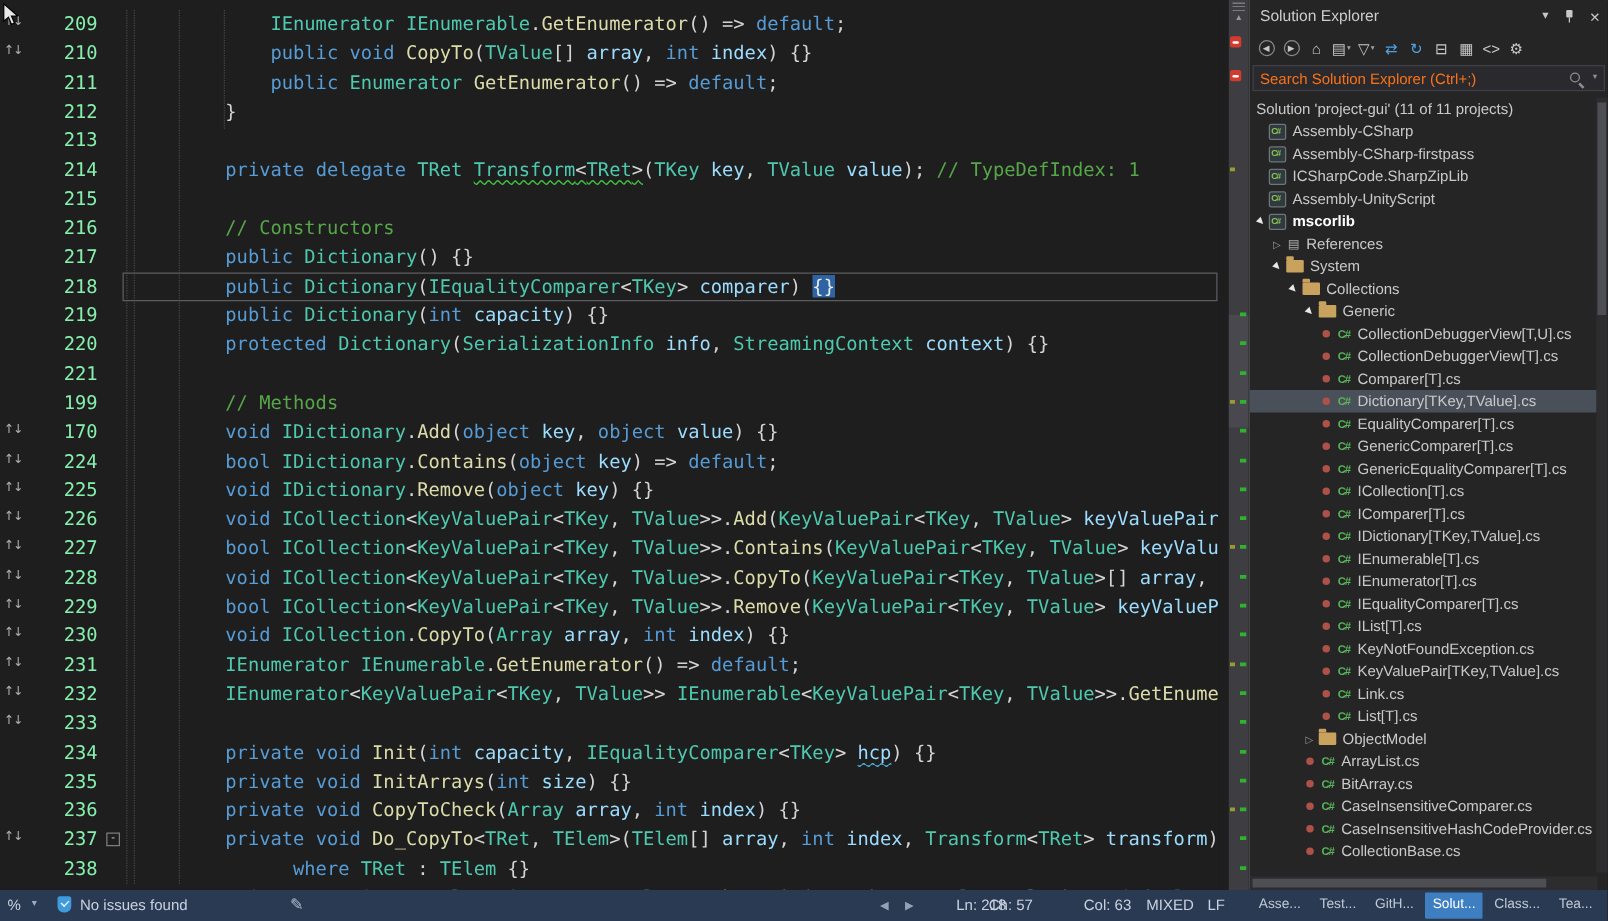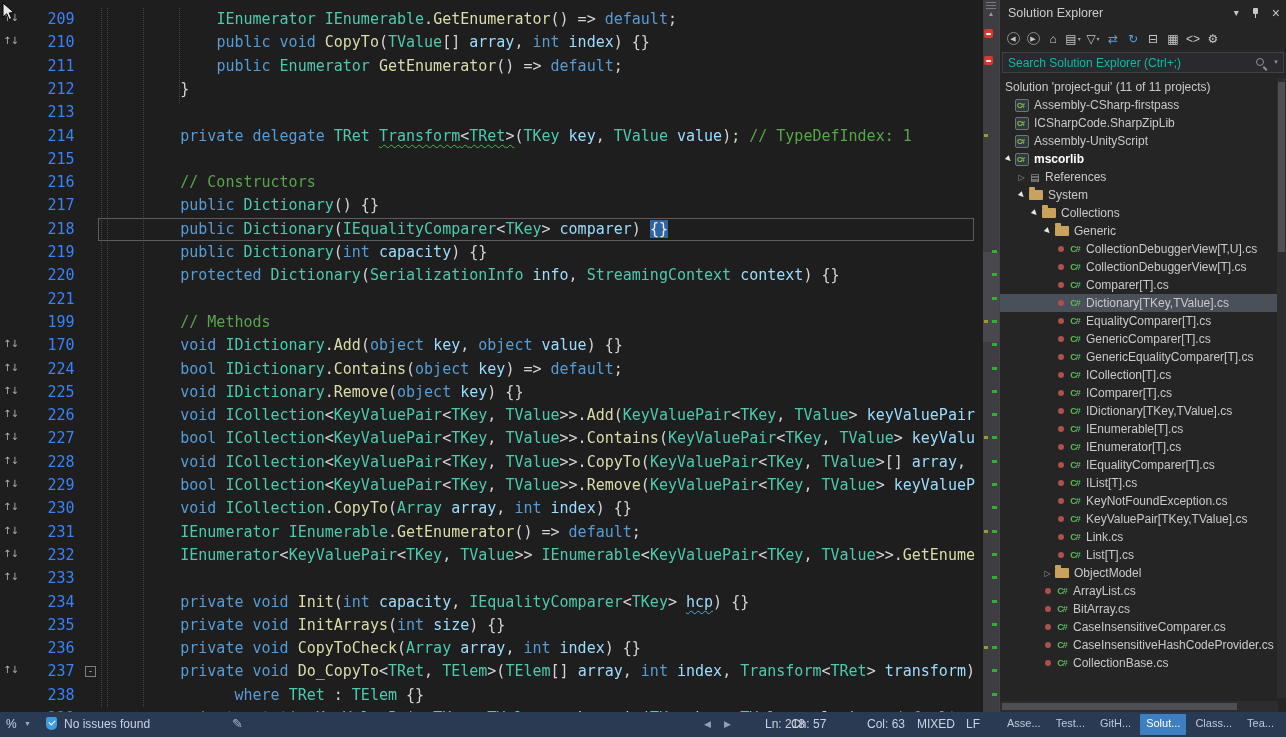--- a/index.html
+++ b/index.html
@@ -9,21 +9,21 @@
   #top-line{position:absolute;top:0;left:0;width:100%;height:1px;background:#37527A;opacity:.7}
 
   
   #editor{position:absolute;left:0;top:0;width:975px;height:712px;background:#1E1E1E;overflow:hidden}
   .iguide{position:absolute;top:8px;height:699px;width:1px;border-left:1px dotted #464646;pointer-events:none}
   .iguide.short{height:95px}
   .line-row{position:absolute;left:0;width:100%;height:23.3px}
   .cur-box{position:absolute;left:98px;right:1px;top:0;height:100%;border:1px solid #5C5C63;pointer-events:none}
   .glyph{position:absolute;left:3px;top:4px;font-size:10px;color:#AFAFAF;letter-spacing:-1px;
     font-family:"DejaVu Sans",sans-serif}
-  .lnum{position:absolute;left:32px;width:58px;text-align:center;top:0;color:#3b82f6;
+  .lnum{position:absolute;left:20px;width:58px;text-align:right;top:0;color:#86efac;
     font:15px/23.3px "DejaVu Sans Mono","Liberation Mono",monospace}
   .fold-box{position:absolute;left:85px;top:6px;width:11px;height:11px;border:1px solid #7E7E7E;
     color:#C8C8C8;font:9px/9px "DejaVu Sans Mono",monospace;text-align:center;background:#1E1E1E}
   .code-text{position:absolute;left:108px;top:0;white-space:pre;
     font:15px/23.3px "DejaVu Sans Mono","Liberation Mono",monospace;color:#D4D4D4}
   .sg.pl{color:#D4D4D4}
   .sg.k{color:#569CD6}
   .sg.t{color:#4EC9B0}
   .sg.m{color:#DCDCAA}
   .sg.c{color:#57A64A}
@@ -54,21 +54,21 @@
   .pin-css{position:relative;width:11px;height:12px;display:inline-block}
   .pin-css::before{content:'';position:absolute;left:3px;top:1px;width:5px;height:6px;background:#C8C8C8;border-radius:1px}
   .pin-css::after{content:'';position:absolute;left:5px;top:7px;width:1px;height:4px;background:#C8C8C8}
   .p-toolbar{height:25px;display:flex;align-items:center;padding-left:3px}
   .tbtn{min-width:20px;height:20px;display:flex;align-items:center;justify-content:center;color:#C8C8C8;font-size:12px}
   .tbtn .circ{width:13px;height:13px;border:1px solid #8A8A8A;border-radius:50%;font-size:7px;
     display:flex;align-items:center;justify-content:center}
   .tbtn .tg{display:inline-block}
   .tcaret{font-size:6px;margin-left:1px;color:#A0A0A0}
   .p-search{position:relative;margin:1px 2px 2px 2px;height:21px;background:#2A2A2E;border:1px solid #3F3F46}
-  .p-search .ph{position:absolute;left:5px;top:3px;font-size:12px;color:#14b8a6;white-space:nowrap}
+  .p-search .ph{position:absolute;left:5px;top:3px;font-size:12px;color:#f97316;white-space:nowrap}
   .mag{position:relative;width:12px;height:12px;display:inline-block}
   .mag::before{content:'';position:absolute;left:1px;top:1px;width:6px;height:6px;border:1.5px solid #909090;border-radius:50%}
   .mag::after{content:'';position:absolute;left:9px;top:9px;width:5px;height:1.5px;background:#909090;
     transform:rotate(45deg);transform-origin:0 0}
   .p-search .mag{position:absolute;right:16px;top:4px}
   .p-search .s-caret{position:absolute;right:4px;top:6px;font-size:6px;color:#909090}
   .p-tree{position:absolute;left:0;top:78px;width:278px;bottom:14px;overflow:hidden}
   .trow{display:flex;align-items:center;height:18px;font-size:12px;white-space:nowrap;overflow:hidden}
   .trow.sel{background:#4A505A}
   .slot{flex:0 0 13px;display:flex;align-items:center;justify-content:center}
@@ -348,20 +348,25 @@
       <span class="mag"></span>
       <span class="s-caret">▼</span>
     </div>
     <div class="p-tree">
         <div class="trow" style="padding-left: 2px;">
           <span class="tlabel">Solution 'project-gui' (11 of 11 projects)</span>
         </div>
         <div class="trow" style="padding-left: 2px;">
           <span class="slot"></span>
           <span class="i-proj"></span>
+          <span class="tlabel">Assembly-CSharp</span>
+        </div>
+        <div class="trow" style="padding-left: 2px;">
+          <span class="slot"></span>
+          <span class="i-proj"></span>
           <span class="tlabel">Assembly-CSharp-firstpass</span>
         </div>
         <div class="trow" style="padding-left: 2px;">
           <span class="slot"></span>
           <span class="i-proj"></span>
           <span class="tlabel">ICSharpCode.SharpZipLib</span>
         </div>
         <div class="trow" style="padding-left: 2px;">
           <span class="slot"></span>
           <span class="i-proj"></span>

